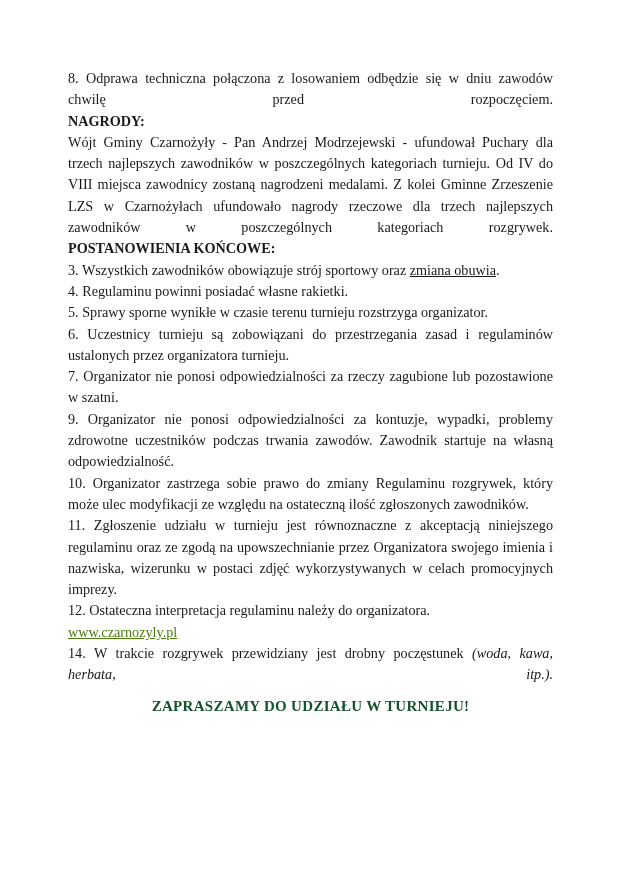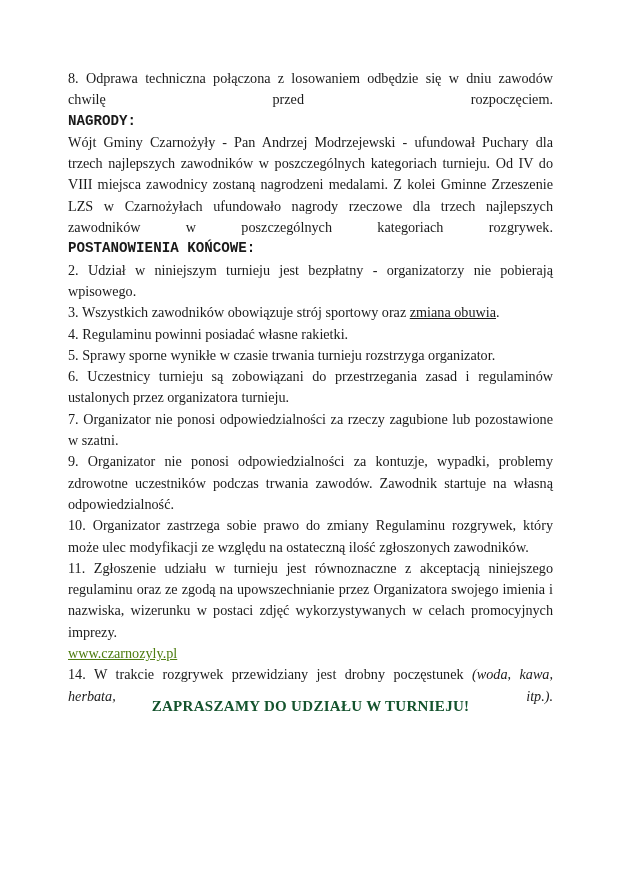--- a/index.html
+++ b/index.html
@@ -34,21 +34,20 @@
     line-height: 21.3px;
     text-align: justify;
     text-justify: inter-word;
     color: #1a1a1a;
   }
   p.para {
     text-align: justify;
   }
   .gap-before {
     margin-top: 14px;
-    font-family: Liberation Mono, monospace;
   }
   .heading {
     font-weight: bold;
     text-align: left;
     font-size: 14.2px;
     line-height: 21.3px;
     margin: 0;
   }
   .item {
     margin: 0;
@@ -89,39 +88,39 @@
 
     <p class="para item stretch">8. Odprawa techniczna połączona z losowaniem odbędzie się w dniu zawodów chwilę przed rozpoczęciem.</p>
 
     <p class="heading gap-before">NAGRODY:</p>
 
     <p class="para item stretch">Wójt Gminy Czarnożyły - Pan Andrzej Modrzejewski - ufundował Puchary dla trzech najlepszych zawodników w poszczególnych kategoriach turnieju. Od IV do VIII miejsca zawodnicy zostaną nagrodzeni medalami. Z kolei Gminne Zrzeszenie LZS w Czarnożyłach ufundowało nagrody rzeczowe dla trzech najlepszych zawodników w poszczególnych kategoriach rozgrywek.</p>
 
     <p class="heading gap-before">POSTANOWIENIA KOŃCOWE:</p>
 
 
-    <p class="item stretch"><span>2.</span> <span>Udział w niniejszym turnieju jest bezpłatny - organizatorzy nie pobierają wpisowego.</span></p>
 
     <p class="item"><span>3.</span> <span>Wszystkich zawodników obowiązuje strój sportowy oraz </span><span class="u">zmiana obuwia</span><span>.</span></p>
 
     <p class="item"><span>4.</span> <span>Regulaminu powinni posiadać własne rakietki.</span></p>
 
-    <p class="item"><span>5.</span> <span>Sprawy sporne wynikłe w czasie trwania turnieju rozstrzyga organizator.</span></p>
+    <p class="item"><span>5.</span> <span>Sprawy sporne wynikłe w czasie terenu turnieju rozstrzyga organizator.</span></p>
 
     <p class="item"><span>6.</span> <span>Uczestnicy turnieju są zobowiązani do przestrzegania zasad i regulaminów ustalonych przez organizatora turnieju.</span></p>
 
     <p class="item"><span>7.</span> <span>Organizator nie ponosi odpowiedzialności za rzeczy zagubione lub pozostawione w szatni.</span></p>
 
 
     <p class="item stretch"><span>9.</span> <span>Organizator nie ponosi odpowiedzialności za kontuzje, wypadki, problemy zdrowotne uczestników podczas trwania zawodów. Zawodnik startuje na własną odpowiedzialność.</span></p>
 
     <p class="item"><span>10.</span> <span>Organizator zastrzega sobie prawo do zmiany Regulaminu rozgrywek, który może ulec modyfikacji ze względu na ostateczną ilość zgłoszonych zawodników.</span></p>
 
     <p class="item stretch"><span>11.</span> <span>Zgłoszenie udziału w turnieju jest równoznaczne z akceptacją niniejszego regulaminu oraz ze zgodą na upowszechnianie przez Organizatora swojego imienia i nazwiska, wizerunku w postaci zdjęć wykorzystywanych w celach promocyjnych imprezy.</span></p>
 
+    <p class="item"><span>12.</span> <span>Ostateczna interpretacja regulaminu należy do organizatora.</span></p>
 
     <p class="item"><a class="link" href="#">www.czarnozyly.pl</a></p>
 
     <p class="item stretch"><span>14.</span> <span>W trakcie rozgrywek przewidziany jest drobny poczęstunek </span><span class="ital">(woda, kawa, herbata, itp.).</span></p>
 
   </div>
 
   <div class="closing">ZAPRASZAMY DO UDZIAŁU W TURNIEJU!</div>
 </div>
 

